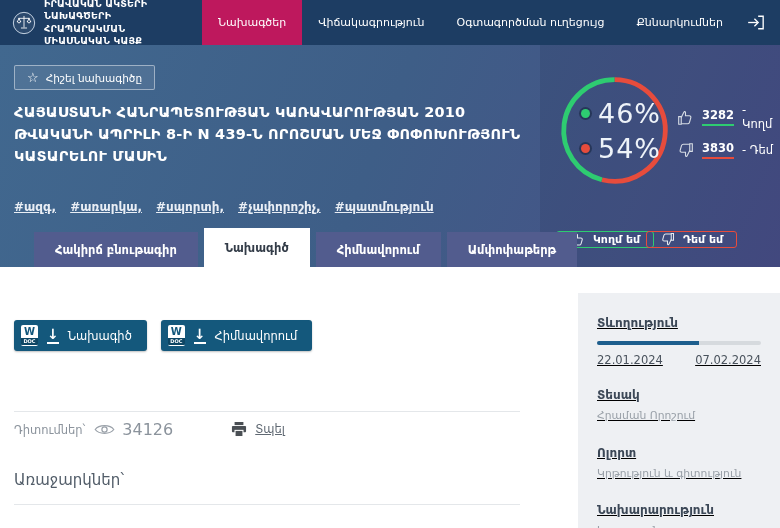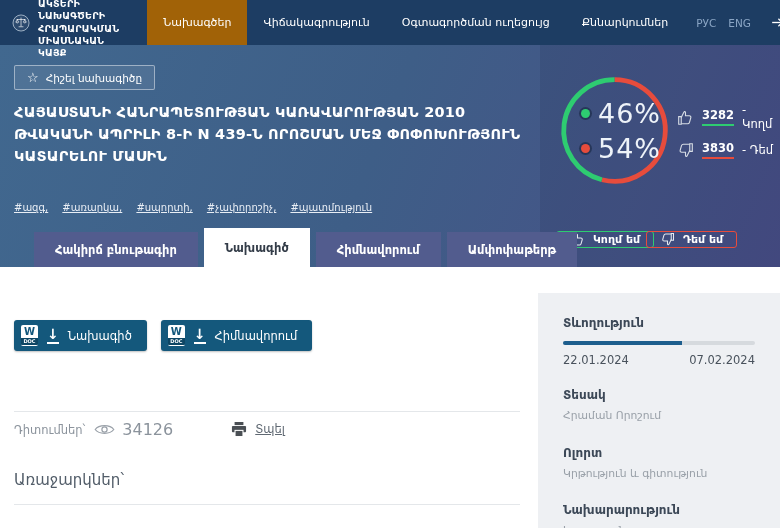--- a/index.html
+++ b/index.html
@@ -5,36 +5,36 @@
   * { margin:0; padding:0; box-sizing:border-box; }
   body { background:#666; font-family:"DejaVu Sans", sans-serif; }
   #app { width:780px; height:528px; position:relative; background:#fff; overflow:hidden; margin:0 auto; }
 
   
   .header { position:absolute; top:0; left:0; right:0; height:45px; background:#1d3d63; display:flex; align-items:stretch; z-index:5; }
   .logo-wrap { display:flex; align-items:center; gap:8px; padding:0 12px; }
   .logo-text { color:#fff; font-size:9.5px; font-weight:bold; line-height:1.3; letter-spacing:.2px; }
   .nav { display:flex; align-items:stretch; margin-left:auto; }
   .nav-item { display:flex; align-items:center; padding:0 16px; color:#fff; font-size:11px; cursor:pointer; white-space:nowrap; }
-  .nav-item.active { background:#a16207; }
+  .nav-item.active { background:#be185d;margin-left:17px; }
   .lang { display:flex; align-items:center; gap:12px; padding:0 12px; }
   .lang-item { color:#8aa5c4; font-size:10.5px; cursor:pointer; }
   .login { display:flex; align-items:center; gap:7px; padding:0 14px 0 8px; color:#fff; font-size:11px; cursor:pointer; }
 
   
   .hero { position:absolute; top:45px; left:0; right:0; height:222px;
           background:linear-gradient(112deg,#41688f 0%,#3e5e87 48%,#494f88 100%); }
   .bookmark { position:absolute; left:14px; top:20px; display:inline-flex; align-items:center; gap:7px;
               border:1px solid rgba(255,255,255,.45); background:rgba(255,255,255,.08);
               color:#fff; font-size:10.5px; padding:5px 12px; border-radius:2px; cursor:pointer; }
   .star { font-size:13px; line-height:1; }
   .hero-title { position:absolute; left:14px; top:57px; width:508px; color:#fff;
                 font-size:14.5px; font-weight:bold; line-height:1.5; letter-spacing:.2px; }
   .hashtags { position:absolute; left:14px; top:151px; }
-  .hashtag { color:#e9eef5; font-size:10px; font-weight:normal; text-decoration:underline; margin-right:9px; cursor:pointer; }
+  .hashtag { color:#e9eef5; font-size:12px; font-weight:bold; text-decoration:underline; margin-right:9px; cursor:pointer; }
 
   
   .tabs { position:absolute; left:14px; bottom:0; display:flex; gap:6px; align-items:flex-end;margin-left:20px; }
   .tab { background:#525c8e; color:#fff; font-size:11.5px; font-weight:bold;
          height:35px; display:flex; align-items:center; padding:0 21px; cursor:pointer; white-space:nowrap; }
   .tab.active { background:#fff; color:#333c48; height:39px; }
 
   
   .hero-right { position:absolute; left:540px; top:0; right:0; bottom:0; background:rgba(20,30,64,.13); }
   .donut { position:absolute; left:17px; top:28px; width:115px; height:115px; }
@@ -60,21 +60,21 @@
   .dl-arrow { font-size:14px; font-weight:bold; line-height:1; border-bottom:2px solid #fff; padding-bottom:1px; }
 
   .divider { position:absolute; left:14px; width:506px; border-top:1px solid #e4e7ea; }
   .views-row { position:absolute; left:14px; top:153px; display:flex; align-items:center; color:#8b939c; font-size:11.5px; }
   .views-row .num { margin-left:7px; font-size:16px; }
   .print { display:flex; align-items:flex-start; gap:8px; margin-left:58px; color:#5f6872; cursor:pointer; }
   .print .lbl { text-decoration:underline; }
   .suggestions { position:absolute; left:14px; top:204px; color:#515c68; font-size:15px; }
 
   
-  .sidebar { position:absolute; top:293px; right:0; width:242px; bottom:0; background:#eef0f3; padding:23px 25px; }
+  .sidebar { position:absolute; top:293px; right:0; width:202px; bottom:0; background:#eef0f3; padding:23px 19px;text-decoration:underline; }
   .sb-label { color:#3c4857; font-size:12px; font-weight:bold; }
   .progress { margin-top:11px; height:4px; background:#d6dade; border-radius:2px; overflow:hidden; }
   .progress-fill { height:100%; background:#1d5e8d; }
   .dates { display:flex; justify-content:space-between; margin-top:8px; color:#49525c; font-size:11.5px; }
   .sb-section { margin-top:21px; }
   .sb-value { margin-top:6px; color:#99a0a8; font-size:10.8px; line-height:1.55; }
 </style>
 </head>
 <body>
 
@@ -97,24 +97,20 @@
       <div class="logo-text">
         <div>ԻՐԱՎԱԿԱՆ ԱԿՏԵՐԻ ՆԱԽԱԳԾԵՐԻ</div>
         <div>ՀՐԱՊԱՐԱԿՄԱՆ ՄԻԱՍՆԱԿԱՆ ԿԱՅՔ</div>
       </div>
     </div>
     <div class="nav">
       <div class="nav-item active">Նախագծեր</div>
       <div class="nav-item">Վիճակագրություն</div>
       <div class="nav-item">Օգտագործման ուղեցույց</div>
       <div class="nav-item">Քննարկումներ</div>
-      <div class="lang">
-        <span class="lang-item">РУС</span>
-        <span class="lang-item">ENG</span>
-      </div>
       <div class="login">
         <svg width="19" height="15" viewBox="0 0 22 18" fill="none" stroke="#ffffff" stroke-width="1.6">
           <path d="M1 9 H12"></path>
             <path d="M8.5 4.5 L13 9 L8.5 13.5"></path>
             <path d="M13 1.5 H19 V16.5 H13"></path>
         </svg>
 
       </div>
     </div>
   </div>

